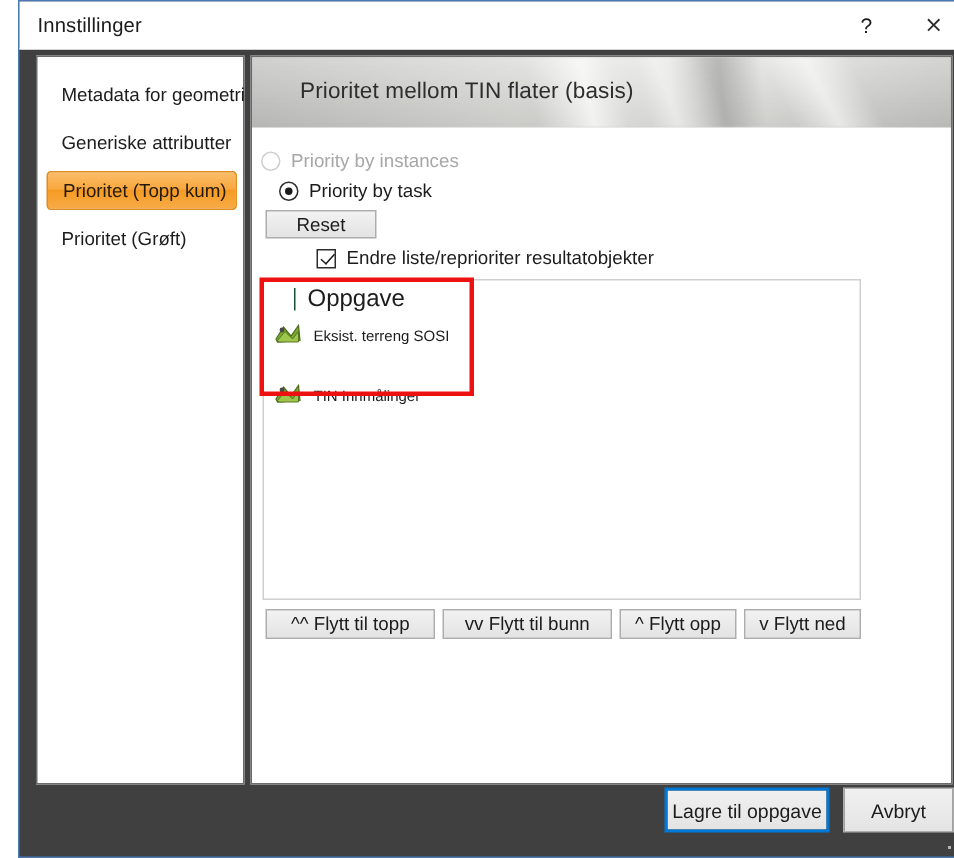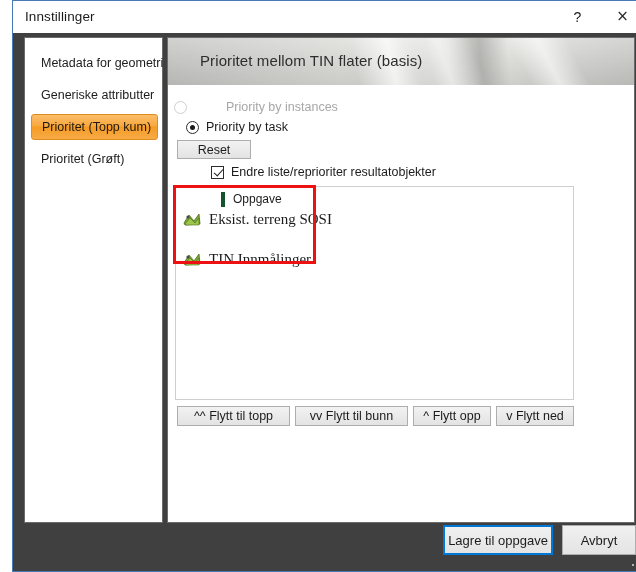--- a/index.html
+++ b/index.html
@@ -143,21 +143,21 @@
 
   
   .radio-row {
     position: absolute;
     left: 6px;
     display: flex;
     align-items: center;
     font-size: 12.5px;
     cursor: default;
   }
-  .radio-row.r1 { top: 62px; color: #a7a7a7; gap: 32px; }
+  .radio-row.r1 { top: 62px; color: #a7a7a7; }
   .radio-row.r2 { top: 82px; color: #1c1c1c; padding-left: 12px; }
   .radio-mark {
     width: 13px;
     height: 13px;
     border-radius: 50%;
     box-sizing: border-box;
     margin-right: 7px;
     background: #ffffff;
     position: relative;
     flex: none;
@@ -236,40 +236,39 @@
     top: 148px;
     width: 399px;
     height: 214px;
     box-sizing: border-box;
     background: #ffffff;
     border: 1px solid #cfcfcf;
     overflow: hidden;
   }
   .list-header {
     position: absolute;
-    left: 45px;
+    left: 20px;
     top: 5px;
-    font-size: 12px;
+    font-size: 16px;
     color: #1c1c1c;
     padding-left: 8px;
-    border-left: 4px solid #14532d;
+    border-left: 1px solid #14532d;
     height: 15px;
     line-height: 15px;
   }
   .list-row {
     position: absolute;
     left: 0;
     width: 399px;
     height: 19px;
     display: flex;
-    align-items: flex-start;
-    font-size: 15px;
+    align-items: flex-end;
+    font-size: 10px;
     color: #1c1c1c;
     cursor: default;
-    font-family: Liberation Serif, serif;
   }
   .row-icon {
     width: 20px;
     height: 16px;
     margin-left: 6px;
     margin-right: 7px;
     flex: none;
     display: flex;
     align-items: center;
     justify-content: center;

